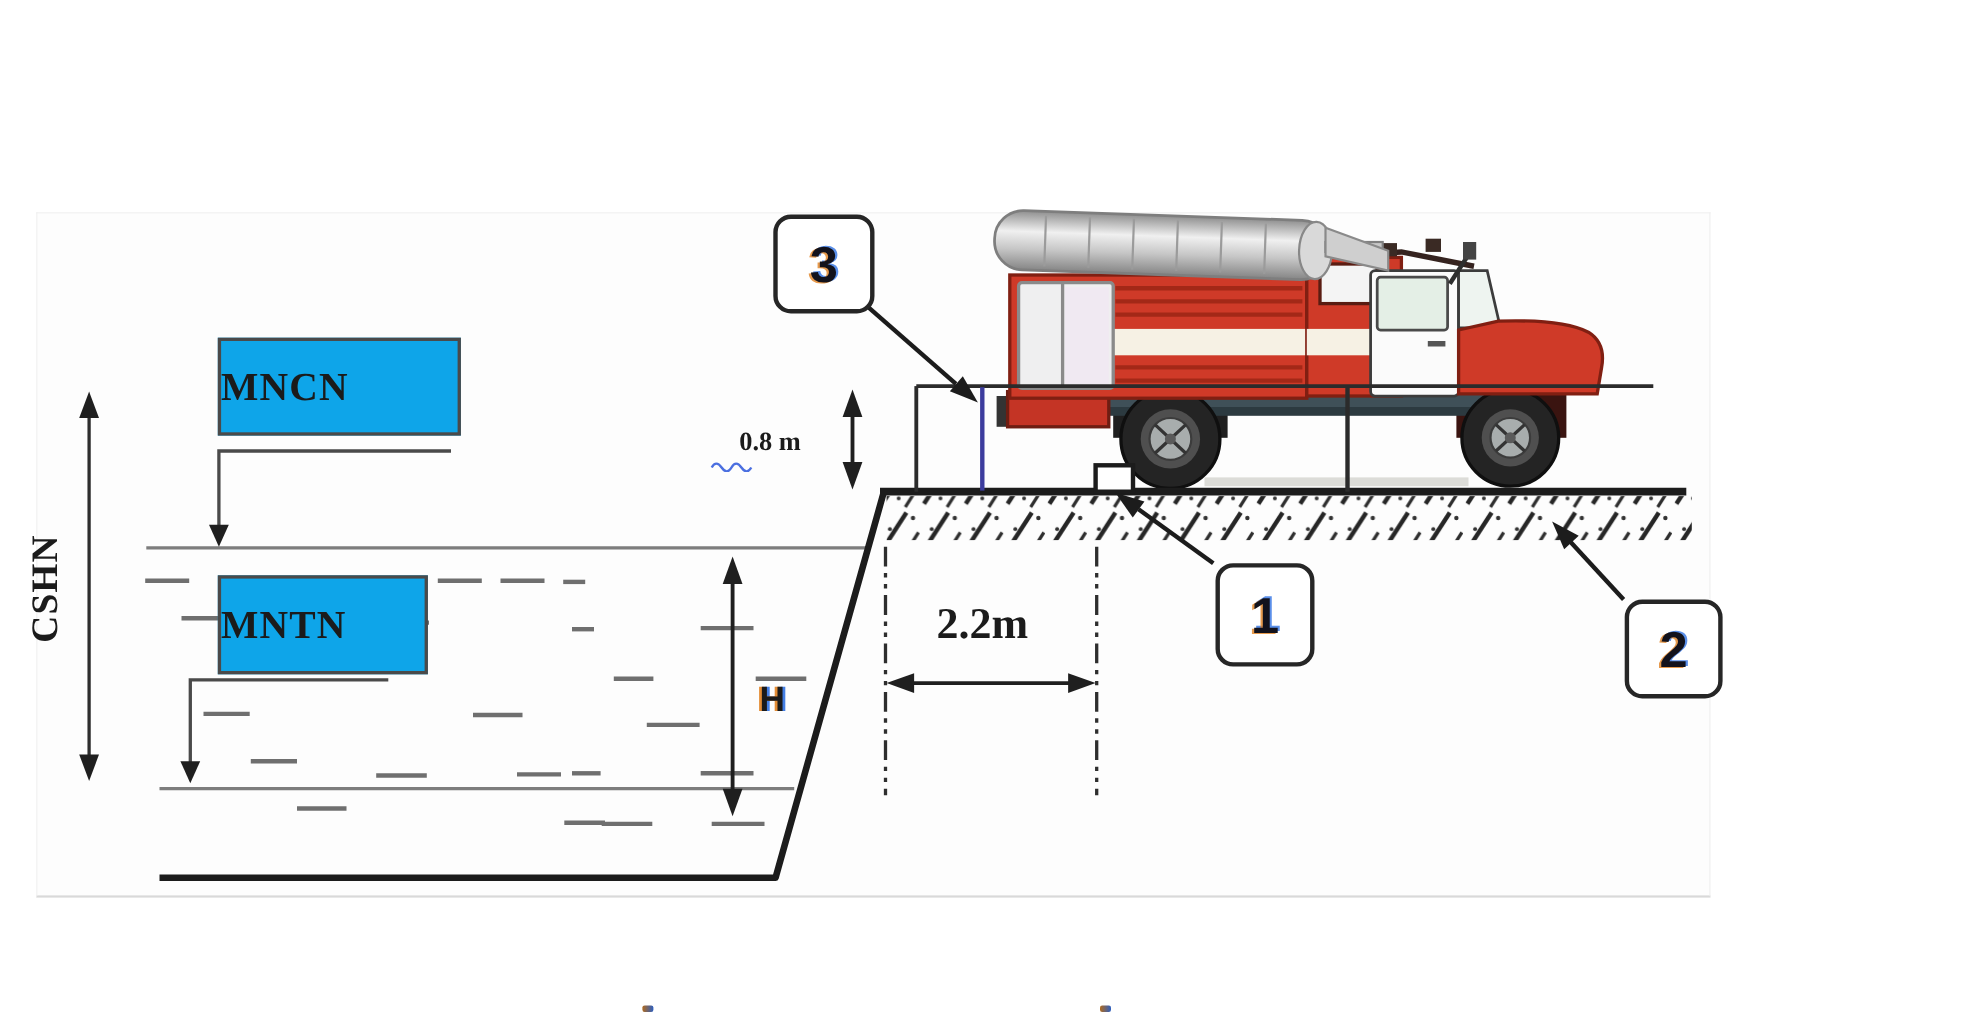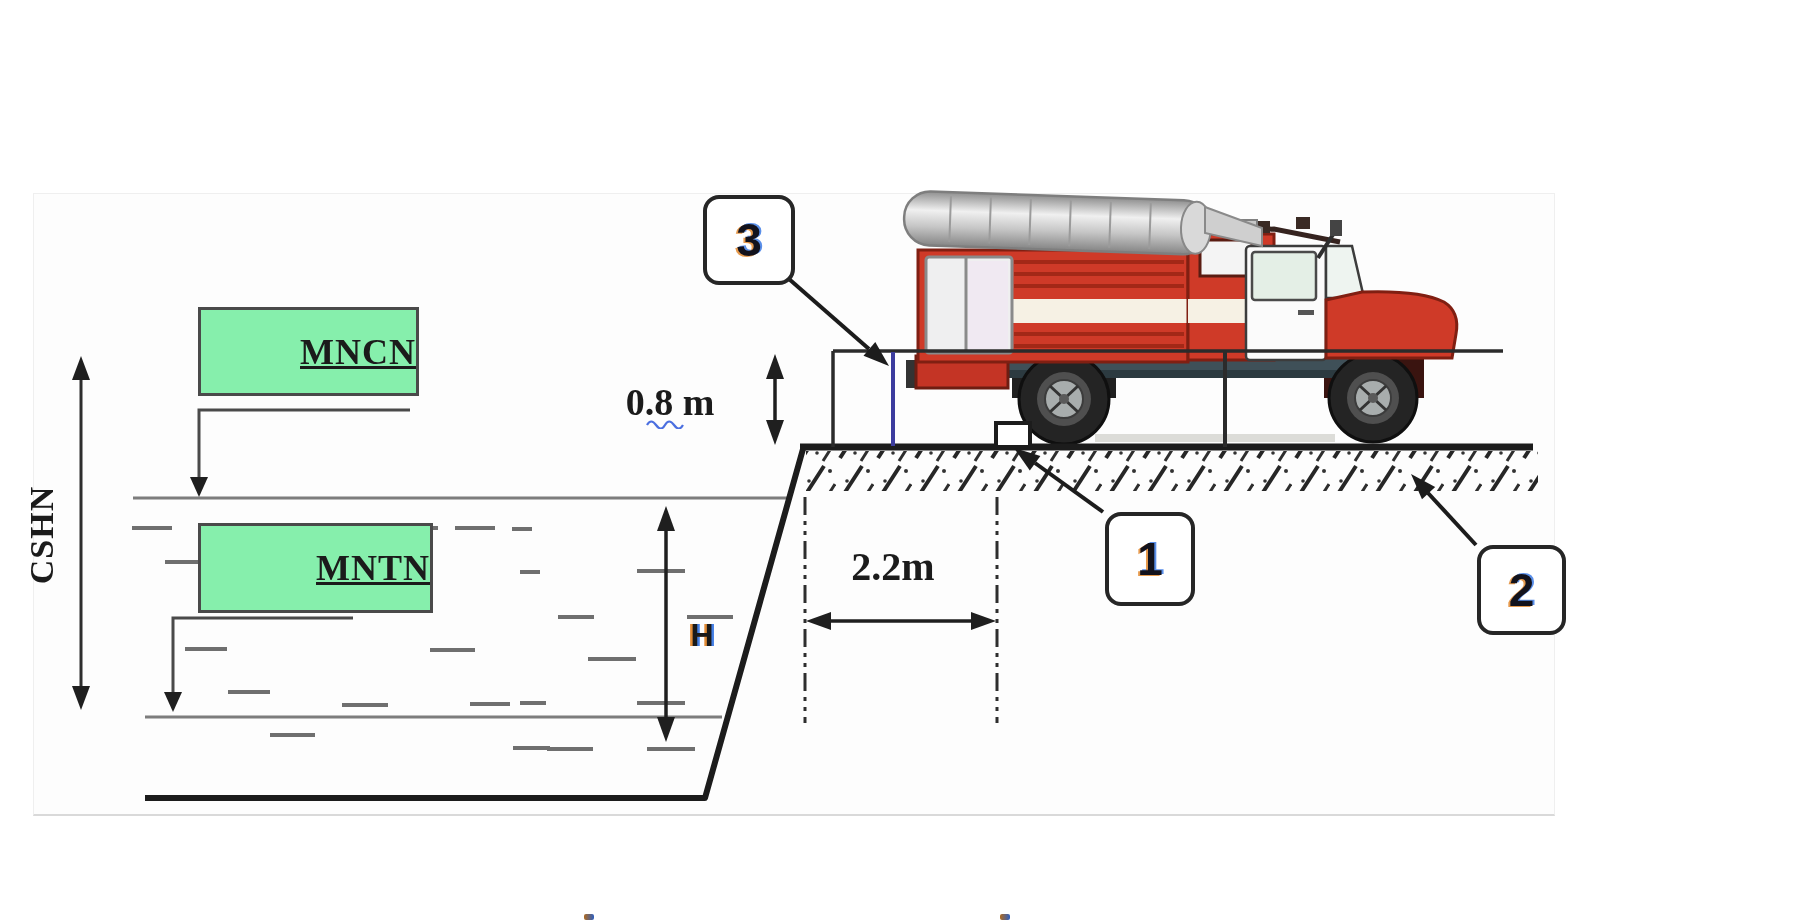--- a/index.html
+++ b/index.html
@@ -3,22 +3,22 @@
 <meta charset="utf-8">
 <style>
   html,body{margin:0;padding:0;background:#ffffff;}
   #stage{position:relative;width:1800px;height:920px;background:#ffffff;overflow:hidden;
          font-family:"Liberation Sans",sans-serif;}
   .abs{position:absolute;}
   #panel{left:33px;top:193px;width:1520px;height:620px;background:#fdfdfd;
          border:1px solid #efefef;border-bottom:2px solid #d9d9d9;}
   #linework{left:0;top:0;width:1800px;height:920px;}
   .label-serif{font-family:"Liberation Serif","DejaVu Serif",serif;font-weight:bold;color:#1b1b1b;}
-  .box-label{border:3px solid #4a4a4a;background:#86efac;display:flex;align-items:center;
-             justify-content:flex-end;letter-spacing:1px;text-decoration:underline;}
+  .box-label{border:3px solid #4a4a4a;background:#0ea5e9;display:flex;align-items:center;
+             justify-content:flex-start;letter-spacing:1px;}
   .callout{border:4px solid #262626;border-radius:16px;background:#ffffff;display:flex;
            align-items:center;justify-content:center;font-family:"Liberation Sans",sans-serif;
            font-weight:bold;font-size:46px;color:#12121c;
            text-shadow:-2px 1px 0 rgba(222,120,18,.75), 2px -1px 0 rgba(35,105,225,.75);}
   .dim-text{display:flex;align-items:center;justify-content:center;}
   #cshn-label{transform:rotate(-90deg);letter-spacing:1px;}
   #h-label{font-weight:bold;font-size:32px;color:#1a1a1a;
            text-shadow:-2.5px 0 0 rgba(222,120,18,.85), 2.5px 0 0 rgba(35,105,225,.85);}
   .frag{height:6px;border-radius:2px;background:linear-gradient(90deg,#b06a1e,#2d5fc0);}
 </style>
@@ -216,27 +216,27 @@
     <g>
       <line x1="1476" y1="545" x2="1428" y2="493" stroke="#1c1c1c" stroke-width="4"></line>
       <polygon points="1411,474 1435.2,487.1 1422,499.3" fill="#1c1c1c"></polygon>
     </g>
   </svg>
 
   <div class="abs box-label label-serif" style="left:198px;top:307px;width:215px;height:83px;font-size:36px;">
     <span>MNCN</span>
   </div>
 
-  <div class="abs box-label label-serif" style="left:198px;top:523px;width:185px;height:84px;font-size:36px;padding-left:44px;">
+  <div class="abs box-label label-serif" style="left:198px;top:523px;width:185px;height:84px;font-size:36px;">
     <span>MNTN</span>
   </div>
 
   <div id="cshn-label" class="abs label-serif dim-text" style="left:-28px;top:514px;width:140px;height:42px;font-size:34px;">CSHN</div>
 
-  <div class="abs label-serif dim-text" style="left:605px;top:380px;width:130px;height:44px;font-size:38px;">0.8 m</div>
+  <div class="abs label-serif dim-text" style="left:635px;top:380px;width:130px;height:44px;font-size:24px;">0.8 m</div>
   <svg class="abs" style="left:645px;top:419px;" width="46" height="10" viewBox="0 0 46 10">
     <path d="M2,6 q4,-7 9,0 t9,0 t9,0 t9,0" fill="none" stroke="#4b6fe0" stroke-width="2.2"></path>
   </svg>
 
   <div class="abs label-serif dim-text" style="left:838px;top:544px;width:110px;height:44px;font-size:40px;">2.2m</div>
 
   <div id="h-label" class="abs dim-text" style="left:682px;top:616px;width:40px;height:38px;">H</div>
 
   <div class="abs callout" style="left:703px;top:195px;width:84px;height:82px;">
     <span>3</span>

